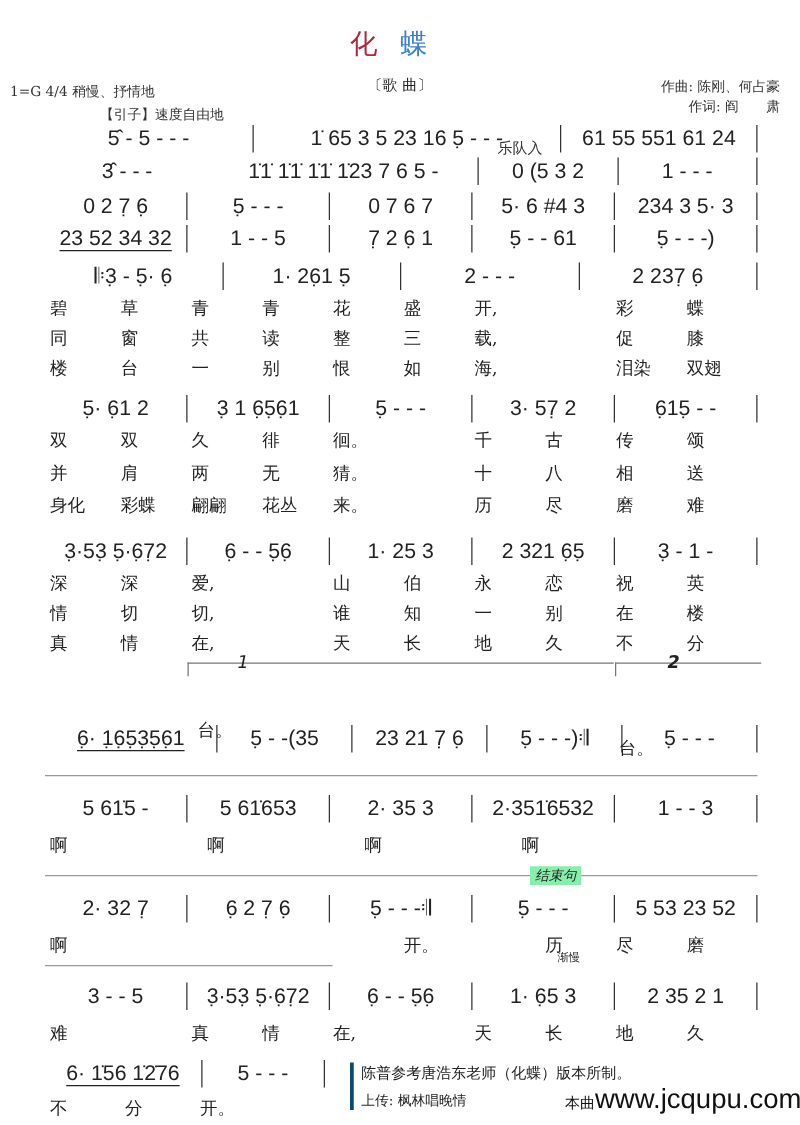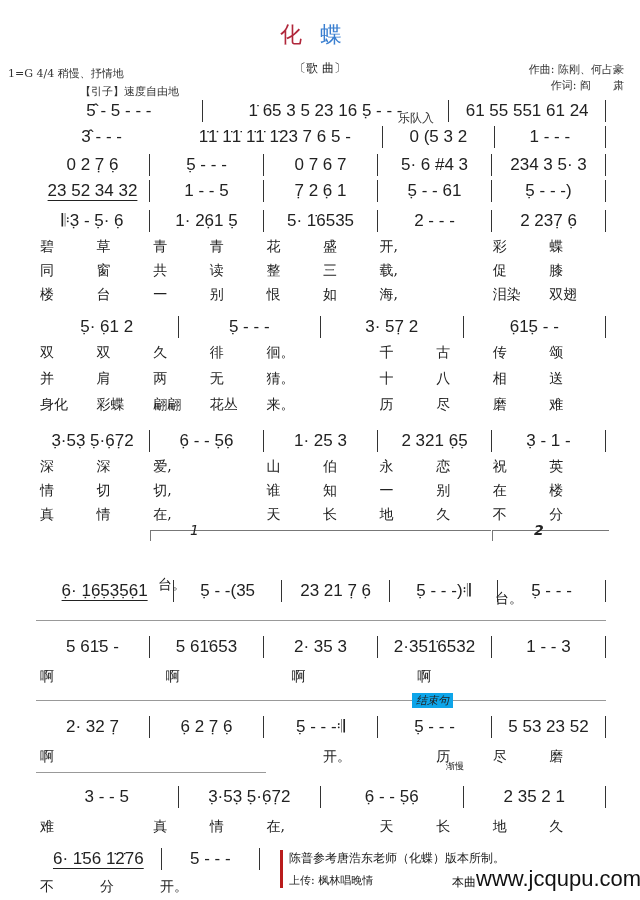--- a/index.html
+++ b/index.html
@@ -73,21 +73,20 @@
   <div class="m">7̣ 2 6̣ 1</div>
   <div class="m">5̣ - - 61</div>
   <div class="m">5̣ - - -)</div>
 </div>
   </div>
 
 <div class="row" style="top:208px;">
     <div class="cells">
   <div class="m">𝄆3̣ - 5̣· 6̣</div>
   <div class="m">1· 26̣1 5̣</div>
-  <div class="m">5· 1̇6535</div>
   <div class="m">2 - - -</div>
   <div class="m">2 237̣ 6̣</div>
 </div>
   </div>
 <div class="lyr" style="top:238px;">
   <span>碧</span>
     <span>草</span>
     <span>青</span>
     <span>青</span>
     <span>花</span>
@@ -118,20 +117,21 @@
     <span>如</span>
     <span>海,</span>
     <span></span>
     <span>泪染</span>
     <span>双翅</span>
 </div>
 
 <div class="row" style="top:314px;">
     <div class="cells">
   <div class="m">5̣· 6̣1 2</div>
+  <div class="m">3̣ 1 6̣5̣6̣1</div>
   <div class="m">5̣ - - -</div>
   <div class="m">3· 57̣ 2</div>
   <div class="m">6̣15̣ - -</div>
 </div>
   </div>
 <div class="lyr" style="top:344px;">
   <span>双</span>
     <span>双</span>
     <span>久</span>
     <span>徘</span>
@@ -247,21 +247,21 @@
     <span>啊</span>
     <span></span>
     <span>啊</span>
     <span></span>
     <span>啊</span>
     <span></span>
     <span></span>
 </div>
 
 <div class="rule" style="top:700px;"></div>
-<div class="abs note-label" style="top:693px;left:412px;background:#0ea5e9;padding:0 4px;font-style:italic;">结束句</div>
+<div class="abs note-label" style="top:693px;left:424px;background:#86efac;padding:0 4px;font-style:italic;">结束句</div>
 
 <div class="row" style="top:714px;">
     <div class="cells">
   <div class="m">2· 32 7̣</div>
   <div class="m">6̣ 2 7̣ 6̣</div>
   <div class="m">5̣ - - -𝄇</div>
   <div class="m">5̣ - - -</div>
   <div class="m">5 53 23 52</div>
 </div>
   </div>
@@ -278,20 +278,21 @@
     <span>磨</span>
 </div>
 <div class="abs note-label" style="top:760px;left:446px;font-size:9px;">渐慢</div>
 <div class="abs" style="top:772px;left:36px;width:230px;border-top:1px solid #999;"></div>
 
 <div class="row" style="top:784px;">
     <div class="cells">
   <div class="m">3 - - 5</div>
   <div class="m">3̣·53̣ 5̣·6̣7̣2</div>
   <div class="m">6̣ - - 5̣6̣</div>
+  <div class="m">1· 6̣5 3</div>
   <div class="m">2 35 2 1</div>
 </div>
   </div>
 <div class="lyr" style="top:818px;">
   <span>难</span>
     <span></span>
     <span>真</span>
     <span>情</span>
     <span>在,</span>
     <span></span>
@@ -306,19 +307,19 @@
   <div class="m u" style="flex:1.3">6· 1̇56 1̇2̇76</div>
   <div class="m">5 - - -</div>
 </div>
   </div>
 <div class="lyr" style="top:878px;right:420px;">
   <span>不</span>
     <span>分</span>
     <span>开。</span>
 </div>
 
-<div class="abs" style="top:850px;left:280px;border-left:3px solid #b91c1c;padding-left:6px;font-family:'DejaVu Serif',serif;font-size:12px;">
+<div class="abs" style="top:850px;left:280px;border-left:3px solid #0c4a6e;padding-left:6px;font-family:'DejaVu Serif',serif;font-size:12px;">
   <div>陈普参考唐浩东老师（化蝶）版本所制。</div>
   <div style="margin-top:6px;font-size:11px;">上传: 枫林唱晚情</div>
 </div>
 <div class="abs watermark" style="top:866px;left:452px;">
   <span style="font-size:12px;font-family:Liberation Sans, sans-serif;">本曲</span><span>www.jcqupu.com</span>
 </div>
 
 </body></html>

